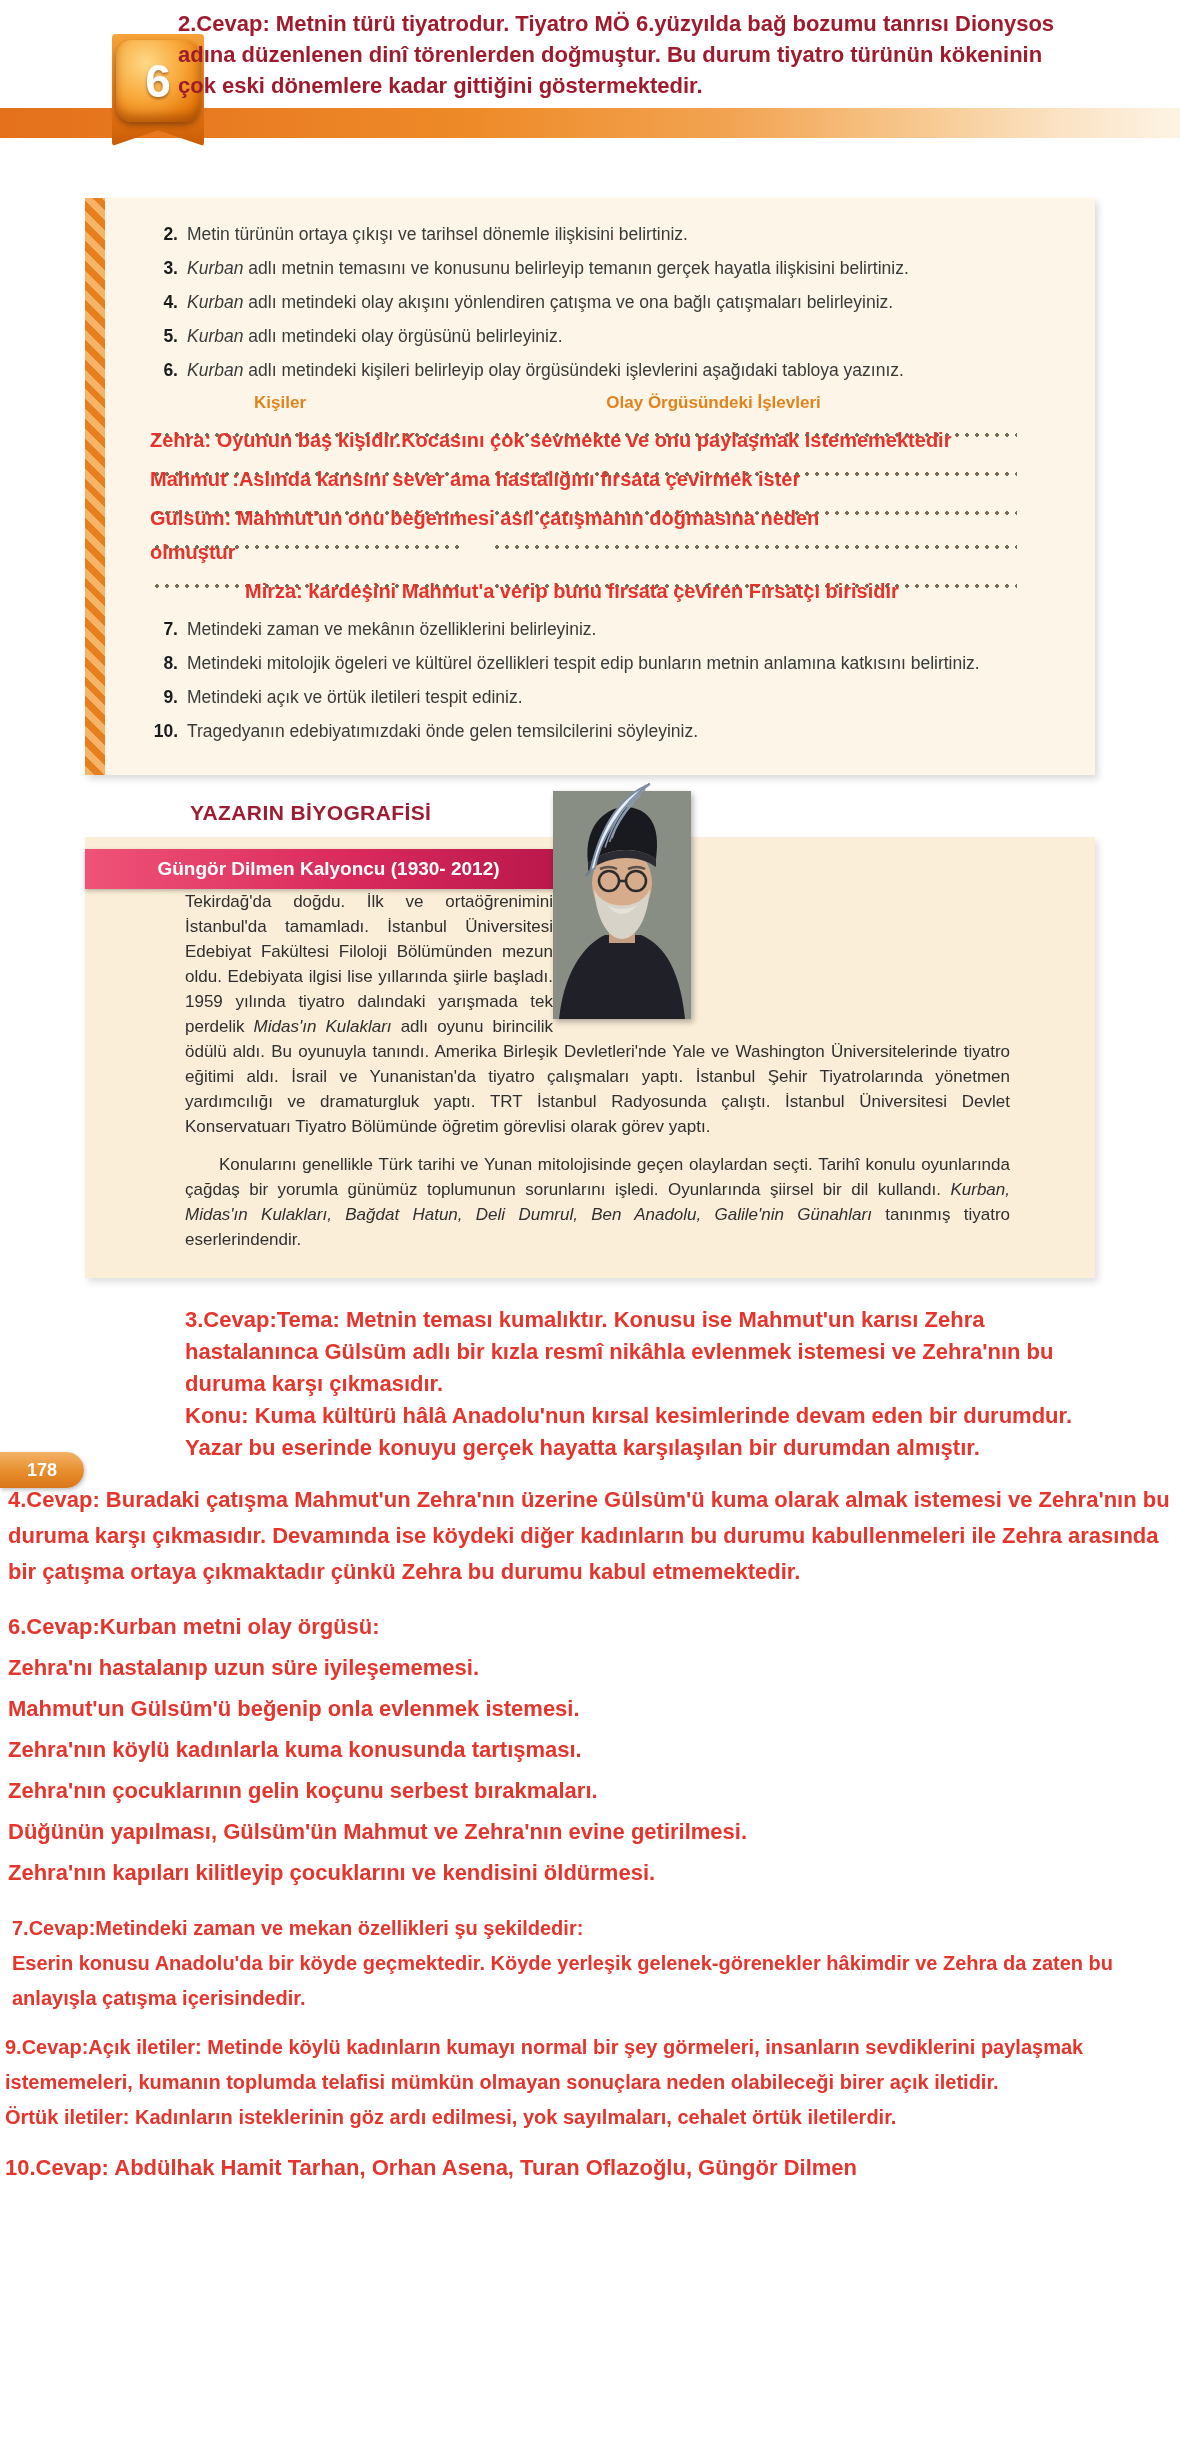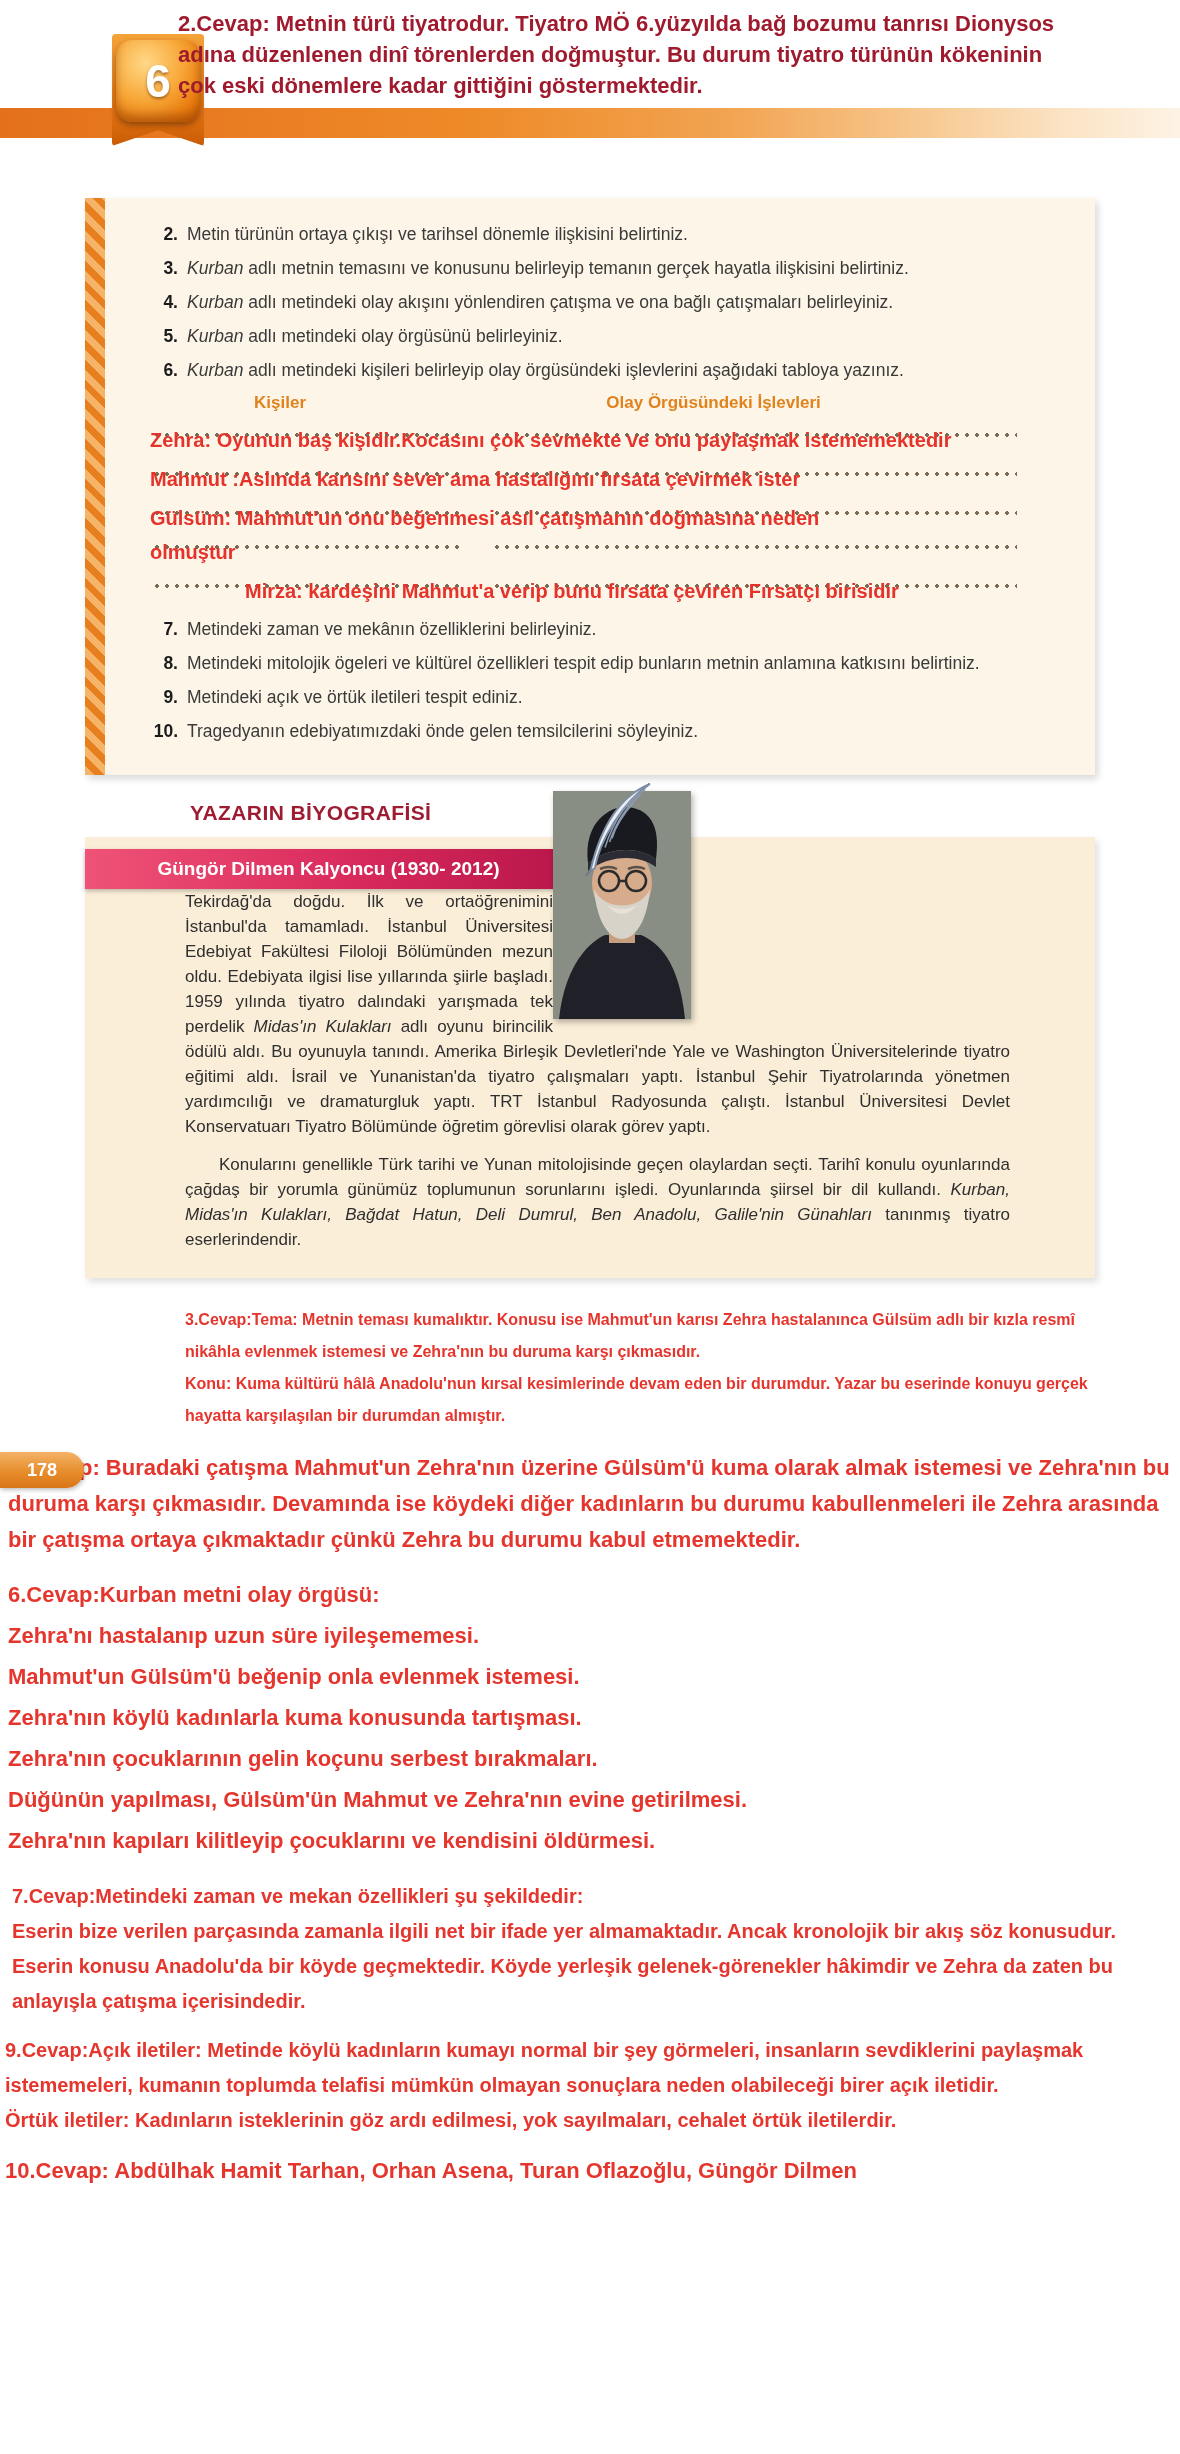--- a/index.html
+++ b/index.html
@@ -94,21 +94,21 @@
   
   .page-badge {
     position:absolute; left:0; top:1452px; width:84px; height:36px;
     background:linear-gradient(180deg,#f3b266 0%, #e68a28 60%, #d9761a 100%);
     border-radius:0 18px 18px 0; display:flex; align-items:center; justify-content:center;
     color:#fff; font-weight:bold; font-size:18px; box-shadow:1px 2px 4px rgba(0,0,0,.25);
   }
 
   
   .ans { color:#e5352c; font-weight:bold; }
-  .a3 { margin:26px 65px 0 185px; font-size:16px; line-height:32px; }
+  .a3 { margin:26px 65px 0 185px; font-size:22px; line-height:32px; }
   .a4 { margin:18px 4px 0 8px; font-size:22px; line-height:36px; }
   .a5 { margin:16px 10px 0 8px; font-size:22px; line-height:41px; }
   .a7 { margin:18px 15px 0 12px; font-size:20px; line-height:35px; }
   .a9 { margin:14px 10px 0 5px; font-size:20px; line-height:35px; }
   .a10 { margin:16px 10px 0 5px; font-size:22px; line-height:34px; }
 </style>
 </head>
 <body>
 
 <div class="header">
@@ -233,21 +233,20 @@
   <p>Zehra'nı hastalanıp uzun süre iyileşememesi.</p>
   <p>Mahmut'un Gülsüm'ü beğenip onla evlenmek istemesi.</p>
   <p>Zehra'nın köylü kadınlarla kuma konusunda tartışması.</p>
   <p>Zehra'nın çocuklarının gelin koçunu serbest bırakmaları.</p>
   <p>Düğünün yapılması, Gülsüm'ün Mahmut ve Zehra'nın evine getirilmesi.</p>
   <p>Zehra'nın kapıları kilitleyip çocuklarını ve kendisini öldürmesi.</p>
 </div>
 
 <div class="ans a7">
   <p>7.Cevap:Metindeki zaman ve mekan özellikleri şu şekildedir:</p>
-  <p>Eserin bize verilen parçasında zamanla ilgili net bir ifade yer almamaktadır. Ancak kronolojik bir akış söz konusudur.</p>
   <p>Eserin konusu Anadolu'da bir köyde geçmektedir. Köyde yerleşik gelenek-görenekler hâkimdir ve Zehra da zaten bu anlayışla çatışma içerisindedir.</p>
 </div>
 
 <div class="ans a9">
   <p>9.Cevap:Açık iletiler: Metinde köylü kadınların kumayı normal bir şey görmeleri, insanların sevdiklerini paylaşmak istememeleri, kumanın toplumda telafisi mümkün olmayan sonuçlara neden olabileceği birer açık iletidir.</p>
   <p>Örtük iletiler: Kadınların isteklerinin göz ardı edilmesi, yok sayılmaları, cehalet örtük iletilerdir.</p>
 </div>
 
 <div class="ans a10">10.Cevap: Abdülhak Hamit Tarhan, Orhan Asena, Turan Oflazoğlu, Güngör Dilmen</div>
 

